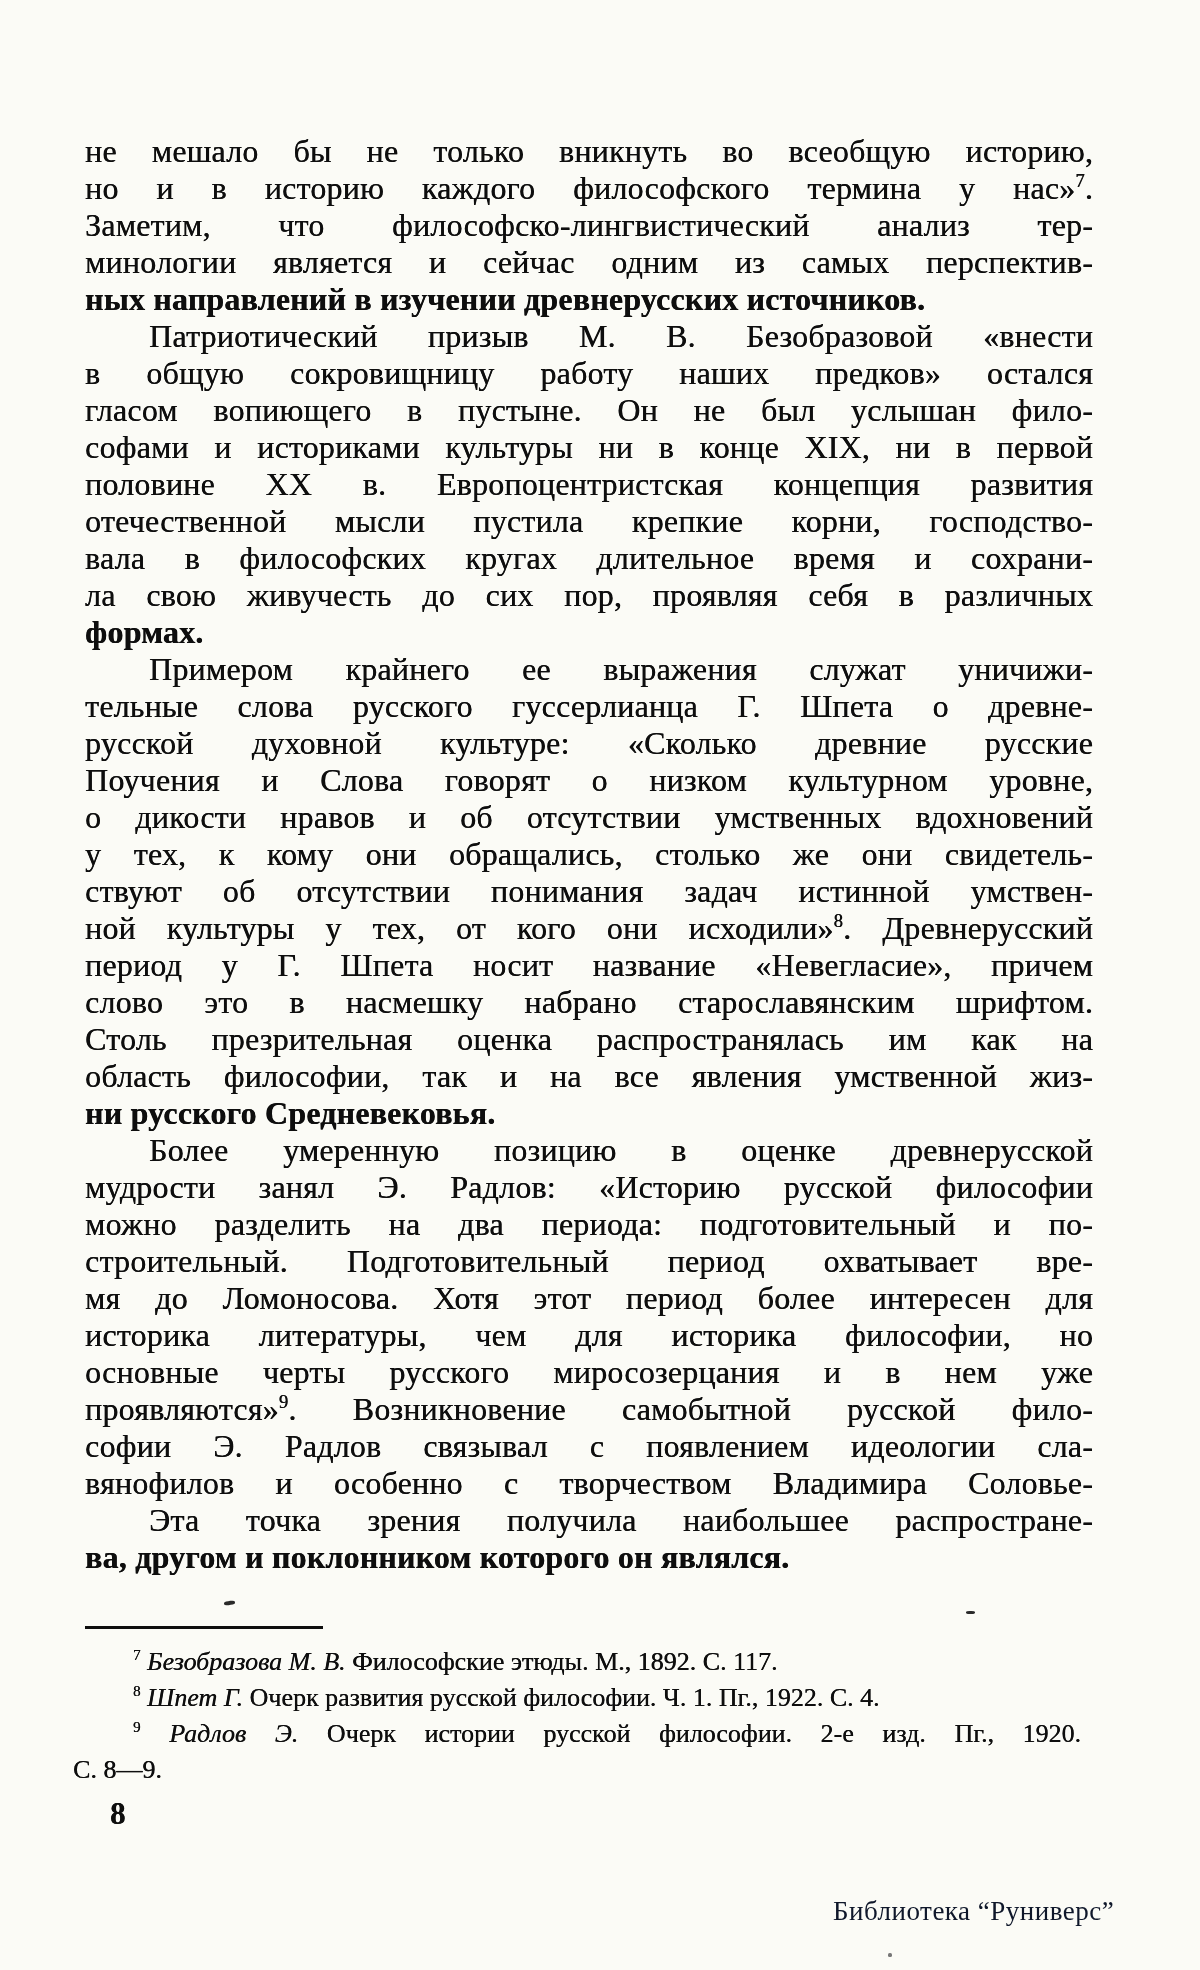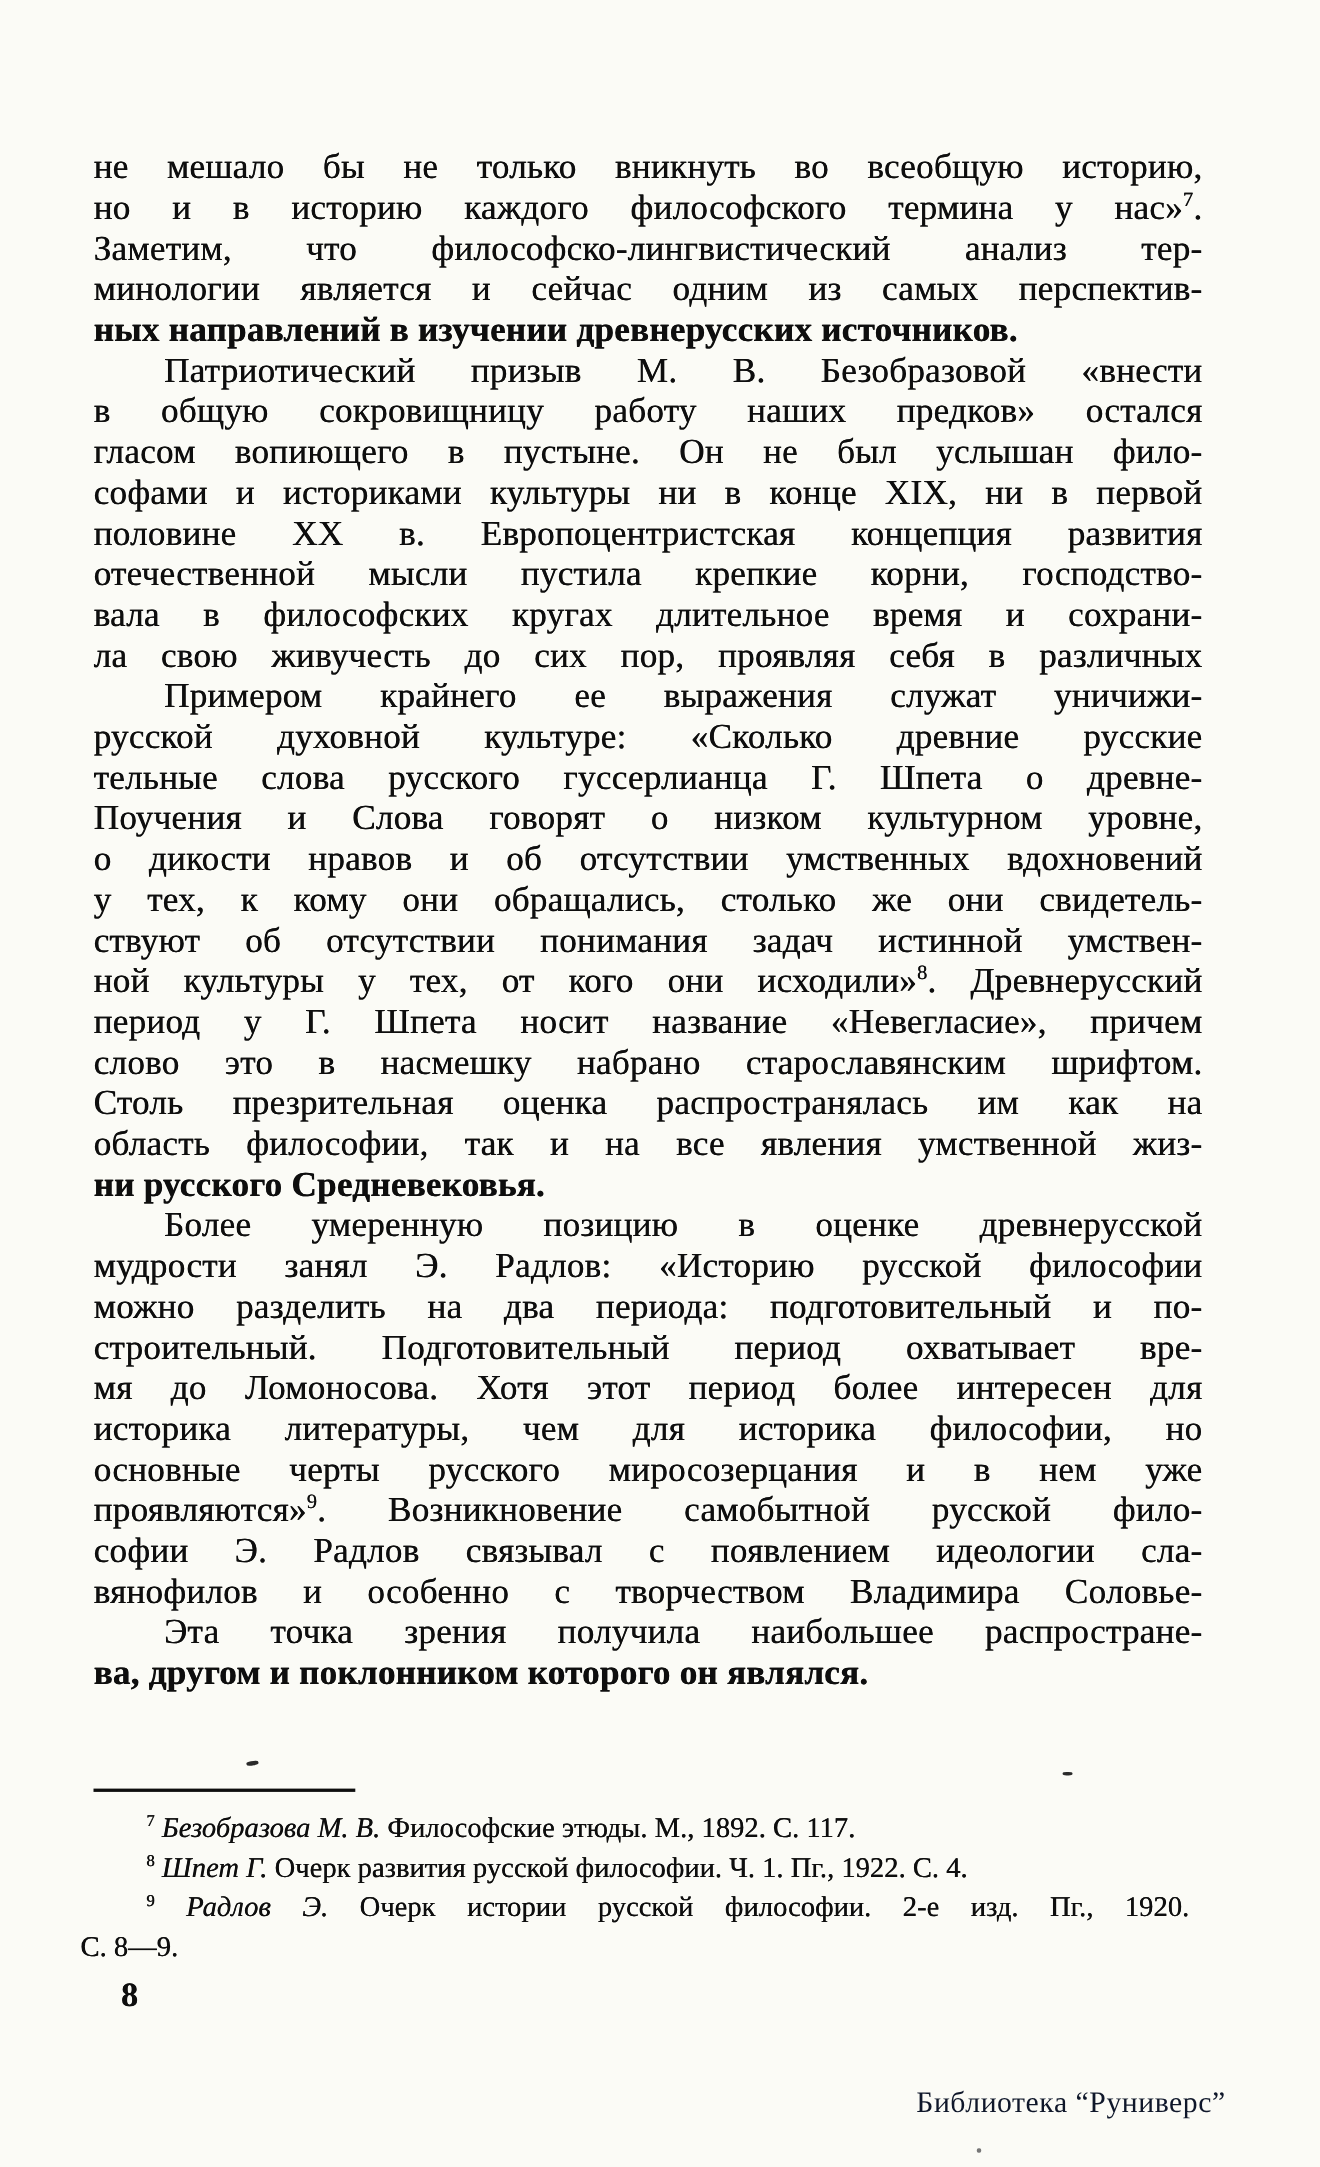--- a/index.html
+++ b/index.html
@@ -49,23 +49,24 @@
       <div class="line"><span>минологии является и сейчас одним из самых перспектив-</span></div>
       <div class="line noj"><span>ных направлений в изучении древнерусских источников.</span></div>
       <div class="line ind"><span>Патриотический призыв М. В. Безобразовой «внести</span></div>
       <div class="line"><span>в общую сокровищницу работу наших предков» остался</span></div>
       <div class="line"><span>гласом вопиющего в пустыне. Он не был услышан фило-</span></div>
       <div class="line"><span>софами и историками культуры ни в конце XIX, ни в первой</span></div>
       <div class="line"><span>половине XX в. Европоцентристская концепция развития</span></div>
       <div class="line"><span>отечественной мысли пустила крепкие корни, господство-</span></div>
       <div class="line"><span>вала в философских кругах длительное время и сохрани-</span></div>
       <div class="line"><span>ла свою живучесть до сих пор, проявляя себя в различных</span></div>
+      <div class="line noj"><span>формах.</span></div>
       <div class="line ind"><span>Примером крайнего ее выражения служат уничижи-</span></div>
+      <div class="line"><span>тельные слова русского гуссерлианца Г. Шпета о древне-</span></div>
       <div class="line"><span>русской духовной культуре: «Сколько древние русские</span></div>
-      <div class="line"><span>тельные слова русского гуссерлианца Г. Шпета о древне-</span></div>
       <div class="line"><span>Поучения и Слова говорят о низком культурном уровне,</span></div>
       <div class="line"><span>о дикости нравов и об отсутствии умственных вдохновений</span></div>
       <div class="line"><span>у тех, к кому они обращались, столько же они свидетель-</span></div>
       <div class="line"><span>ствуют об отсутствии понимания задач истинной умствен-</span></div>
       <div class="line"><span>ной культуры у тех, от кого они исходили»</span><sup>8</sup><span>. Древнерусский</span></div>
       <div class="line"><span>период у Г. Шпета носит название «Невегласие», причем</span></div>
       <div class="line"><span>слово это в насмешку набрано старославянским шрифтом.</span></div>
       <div class="line"><span>Столь презрительная оценка распространялась им как на</span></div>
       <div class="line"><span>область философии, так и на все явления умственной жиз-</span></div>
       <div class="line noj"><span>ни русского Средневековья.</span></div>

